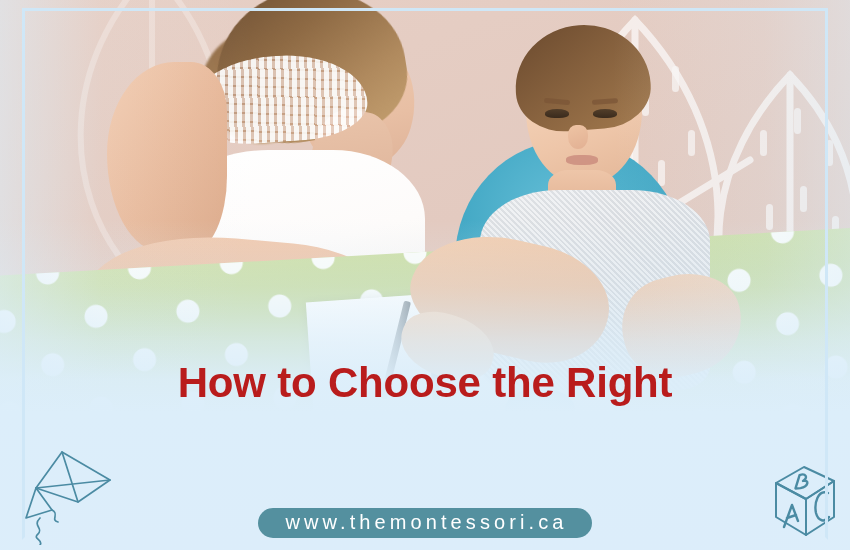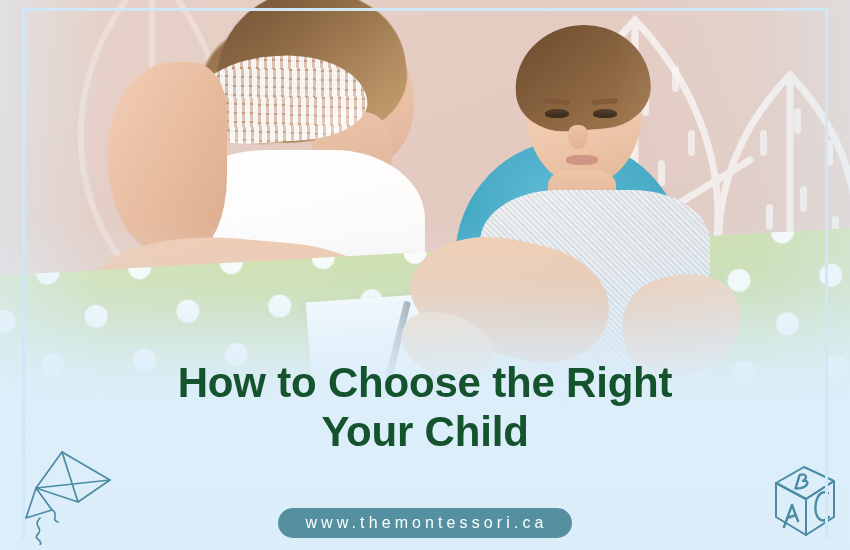--- a/index.html
+++ b/index.html
@@ -340,37 +340,37 @@
   .blocks { position: absolute; left: 762px; top: 455px; width: 84px; height: 88px; }
 
   
   .title {
     position: absolute;
     left: 0; right: 0; top: 358px;
     text-align: center;
     font-size: 42px;
     line-height: 49px;
     font-weight: 700;
-    color: #14532d;
+    color: #b91c1c;
     letter-spacing: -.2px;
     padding: 0 108px;
     box-sizing: border-box;
   }
   .title-line { display: block; }
 
   .url-wrap {
     position: absolute;
     left: 0; right: 0; top: 508px;
     text-align: center;
   }
   .url-pill {
     display: inline-block;
     background: #54909f;
     color: #ffffff;
-    font-size: 16px;
+    font-size: 20px;
     letter-spacing: 4.1px;
     padding: 6px 24px 7px 27px;
     border-radius: 16px;
     line-height: 17px;
   }
 </style>
 </head>
 <body>
 
 <div id="banner">
@@ -496,20 +496,19 @@
       <path d="M33 33 L38 20 C 44 18, 47 23, 41 26 C 48 25, 46 32, 38 33 Z" transform="rotate(-4 40 26)"></path>
       <path d="M22 72 L30 50 L36 66 M25 63 L34 60"></path>
       <path d="M66 38 C 56 34, 52 48, 54 58 C 56 66, 63 68, 67 62"></path>
     </g>
   </svg>
 
   <div class="frame"></div>
 
   <div class="title">
     <span class="title-line">How to Choose the Right</span>
-    <span class="title-line">Your Child</span>
   </div>
 
   <div class="url-wrap">
     <span class="url-pill">www.themontessori.ca</span>
   </div>
 
 </div>
 
 </body></html>

